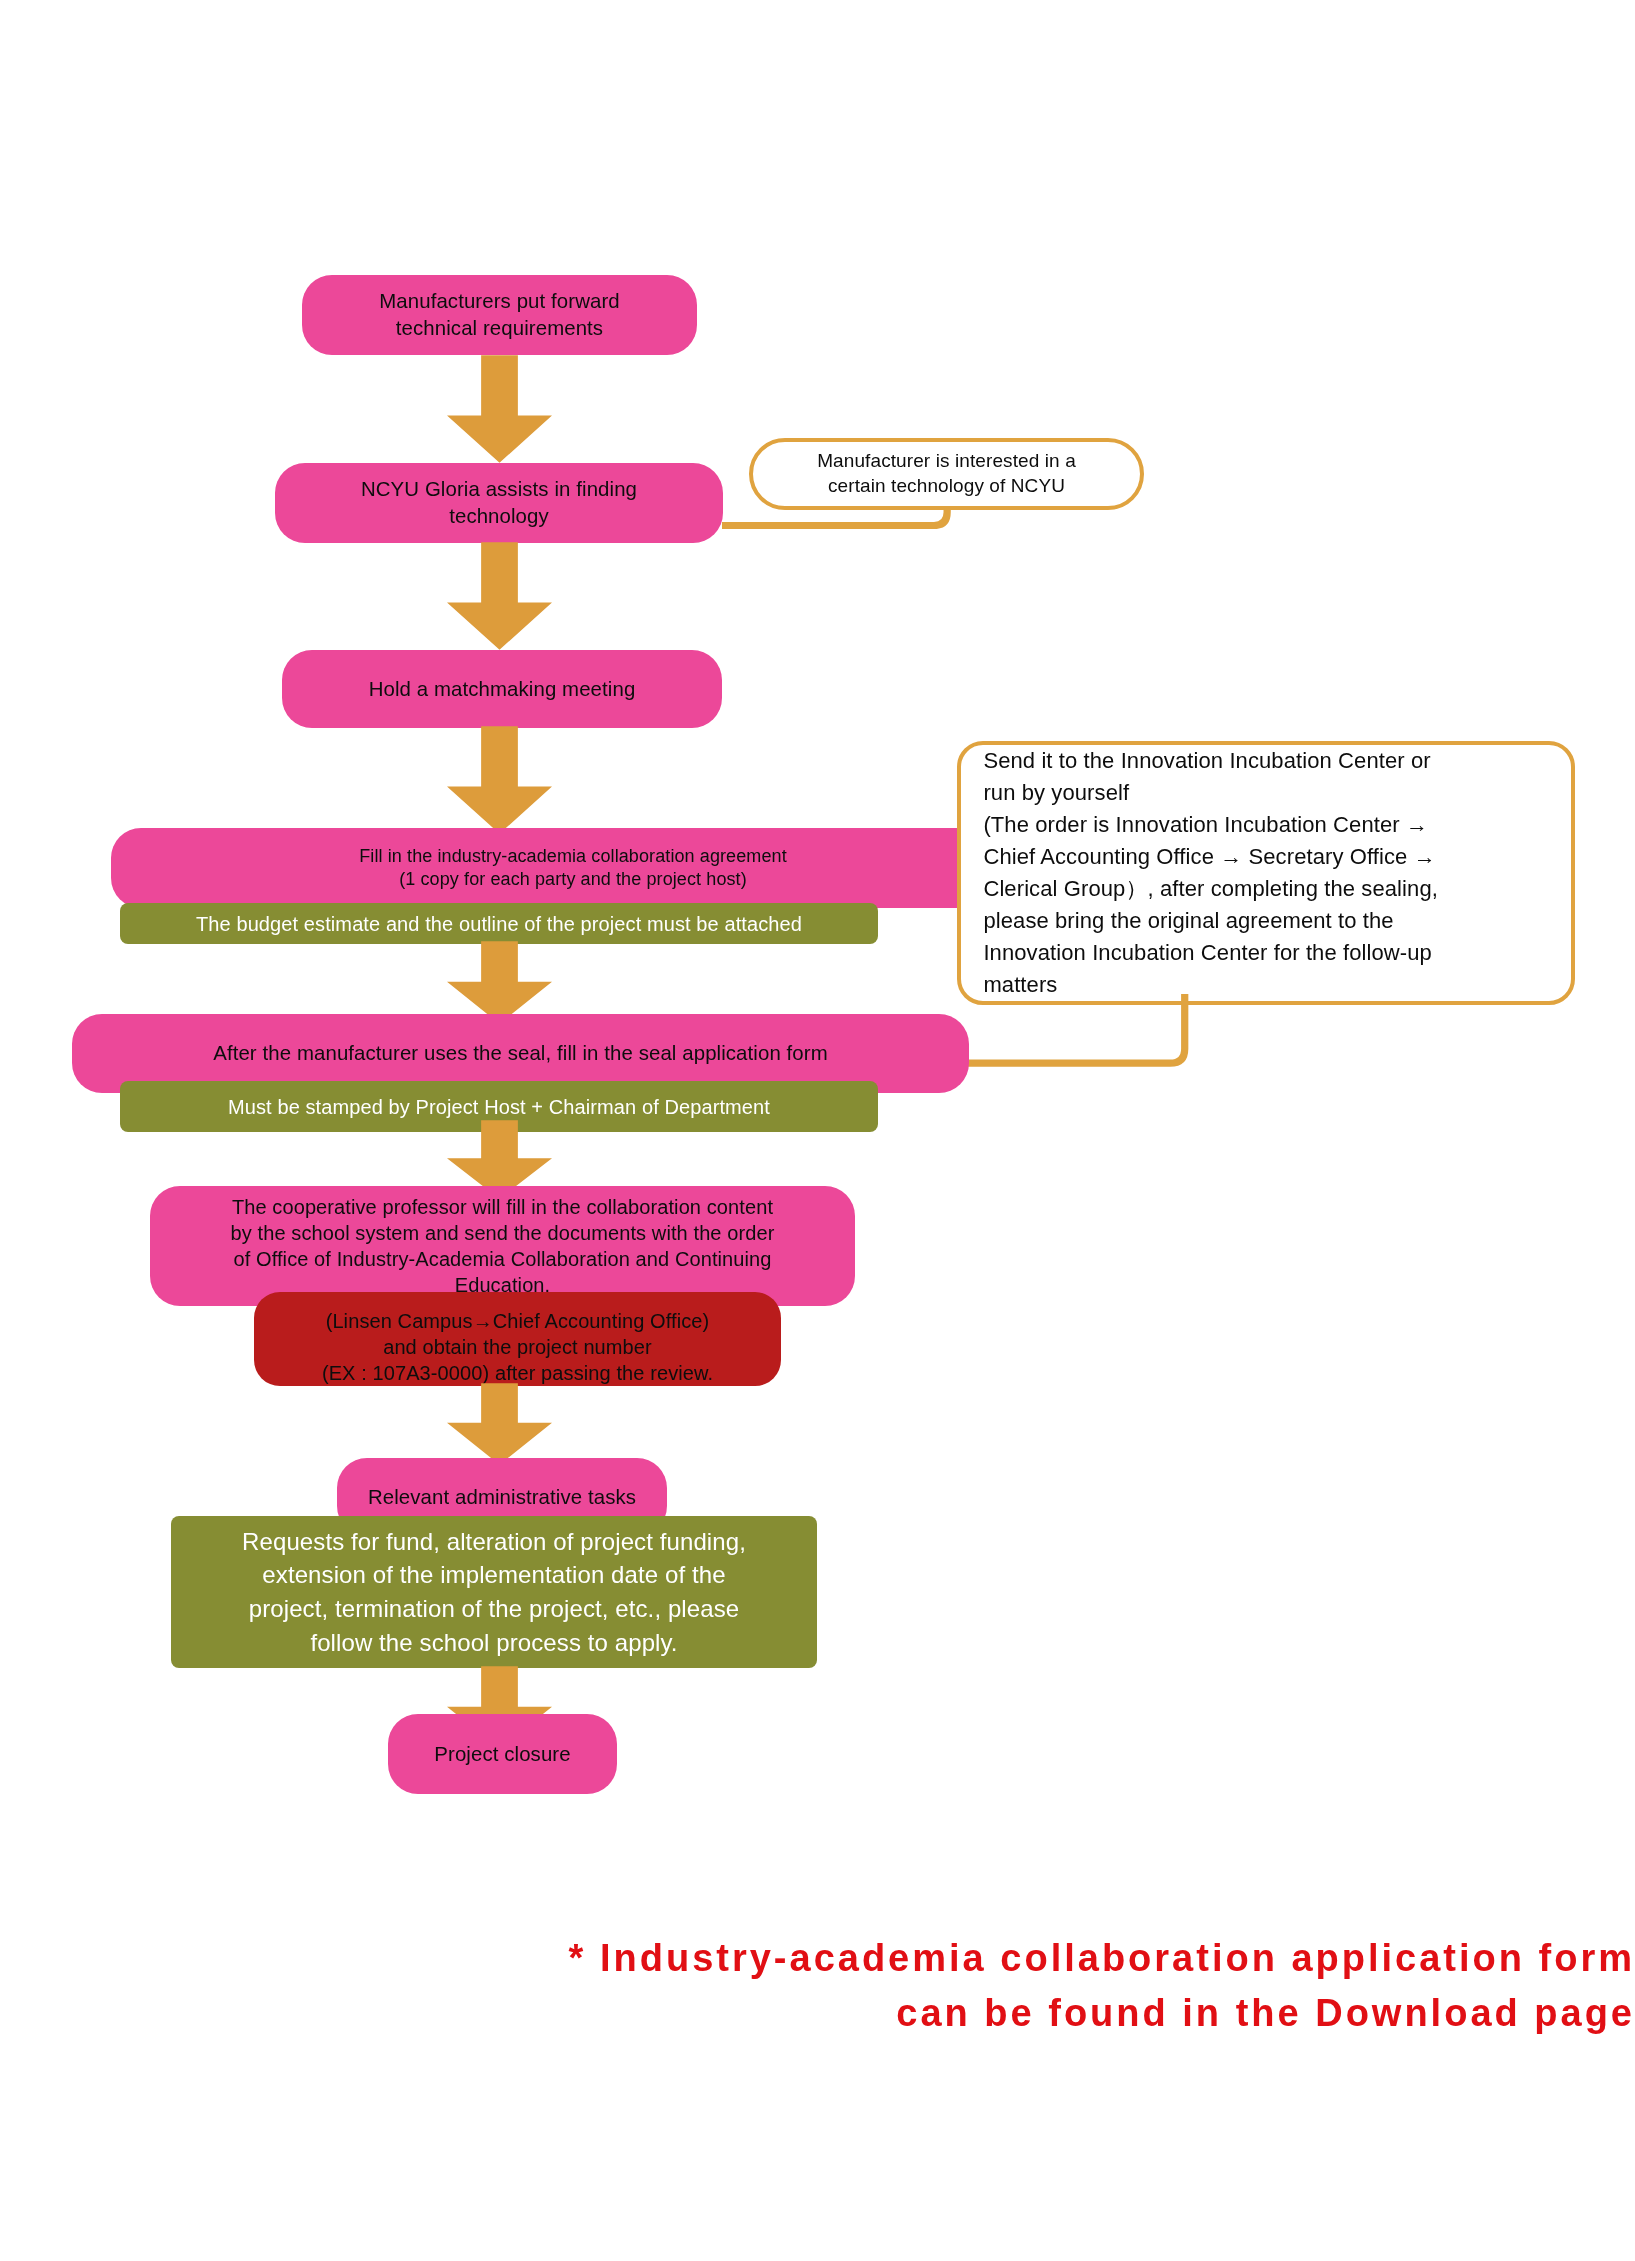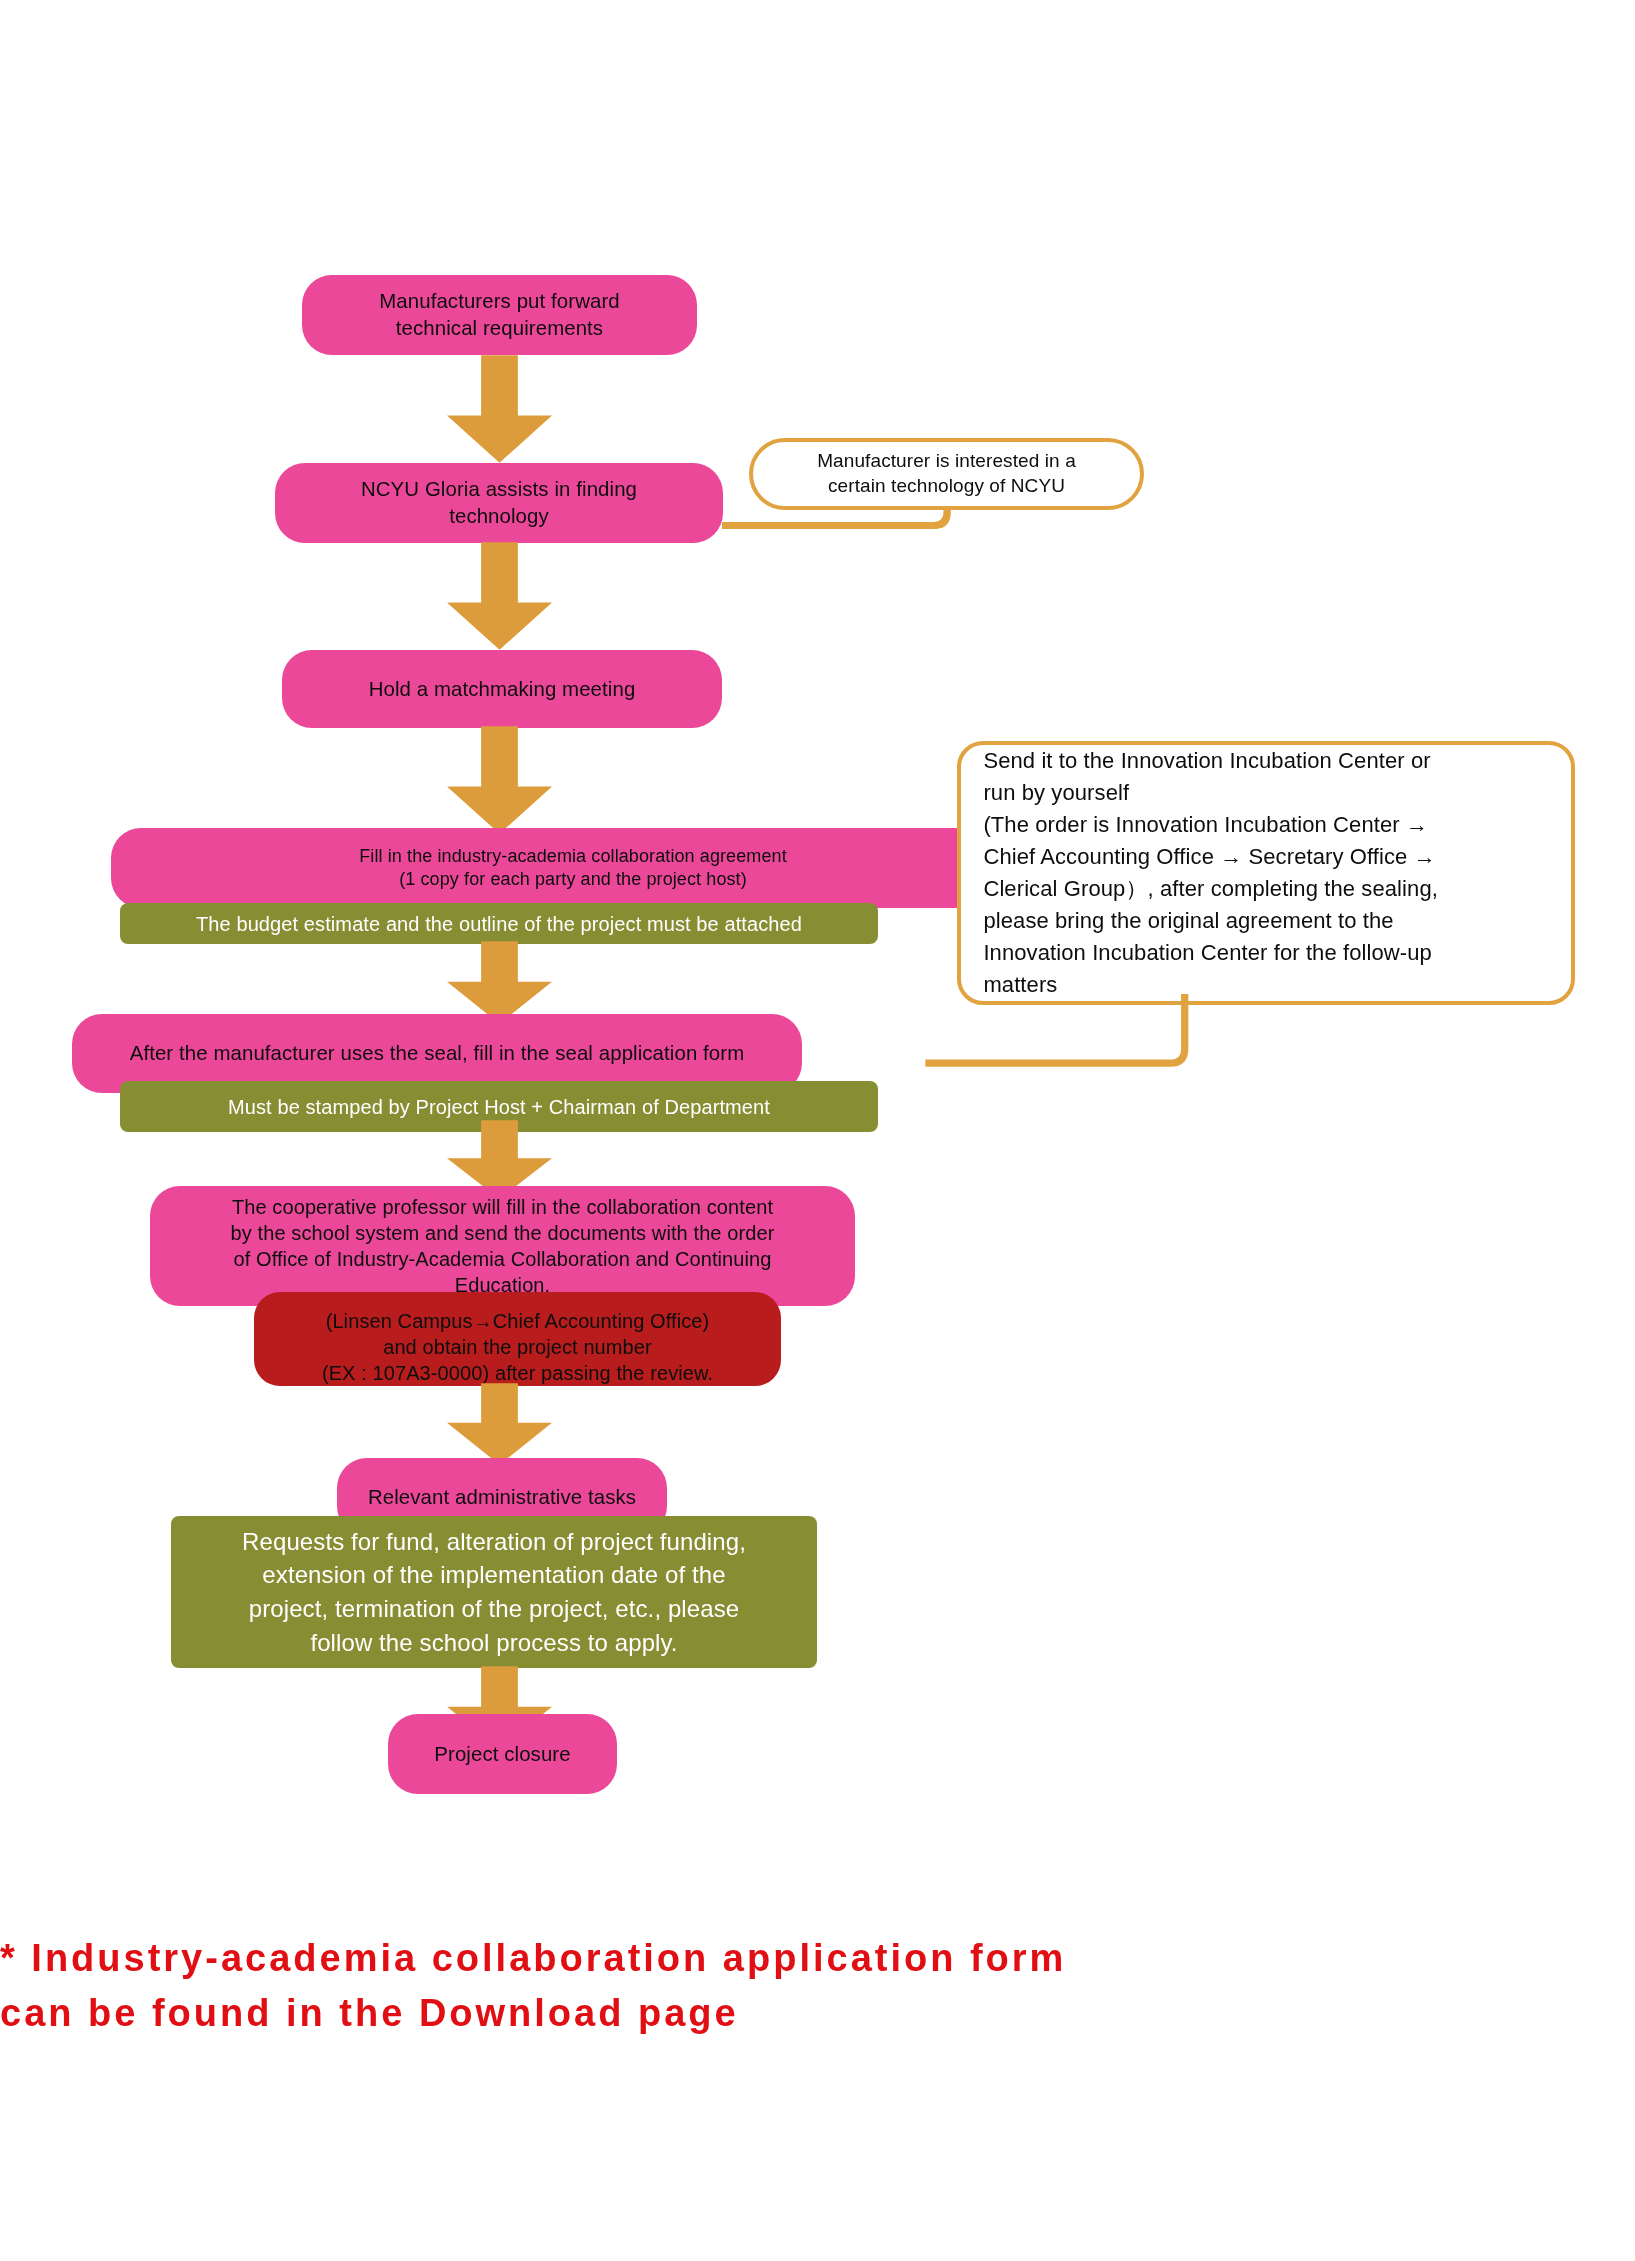--- a/index.html
+++ b/index.html
@@ -83,21 +83,21 @@
     position: absolute;
   }
   .connector svg { display: block; }
 
   
   #bottom-note {
     position: absolute;
     left: 0;
     top: 1931px;
     width: 1635px;
-    text-align: left;
+    text-align: right;
     color: #e10f14;
     font-size: 38px;
     font-weight: bold;
     letter-spacing: 3px;
     line-height: 1.45;
     white-space: pre-line;
   }
 </style>
 </head>
 <body>
@@ -171,21 +171,21 @@
 Innovation Incubation Center for the follow-up
  matters</span>
   </div>
 
   <div class="connector" style="left:925px; top:994px;">
     <svg width="343" height="79" viewBox="0 0 520 120">
       <path d="M0,105 L372,105 Q394,105 394,83 L394,0" fill="none" stroke="#e0a33f" stroke-width="11"></path>
     </svg>
   </div>
 
-  <div class="node pill" style="left:72px; top:1014px; width:730px; height:79px; font-size:20.4px;">
+  <div class="node pill" style="left:72px; top:1014px; width:897px; height:79px; font-size:20.4px;">
     <span>After the manufacturer uses the seal, fill in the seal application form</span>
   </div>
   <div class="node band" style="left:120px; top:1081px; width:758px; height:51px; font-size:20px;">
     <span>Must be stamped by Project Host + Chairman of Department</span>
   </div>
 
   <div class="arrow" style="left:447px; top:1120px;">
     <svg width="105" height="79" viewBox="0 0 160 120">
       <polygon points="52,0 108,0 108,58 160,58 80,120 0,58 52,58" fill="#dd9c3b"></polygon>
     </svg>

